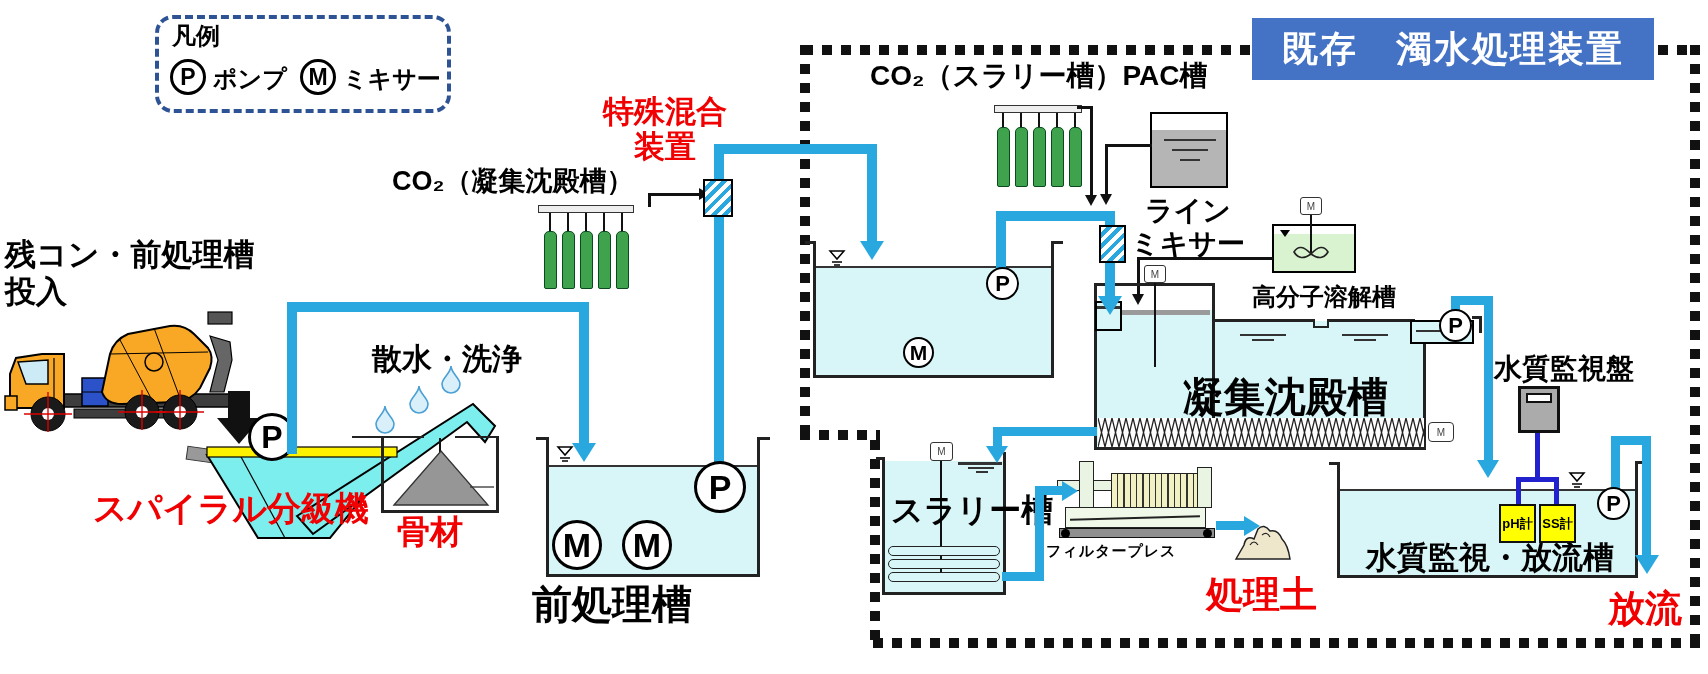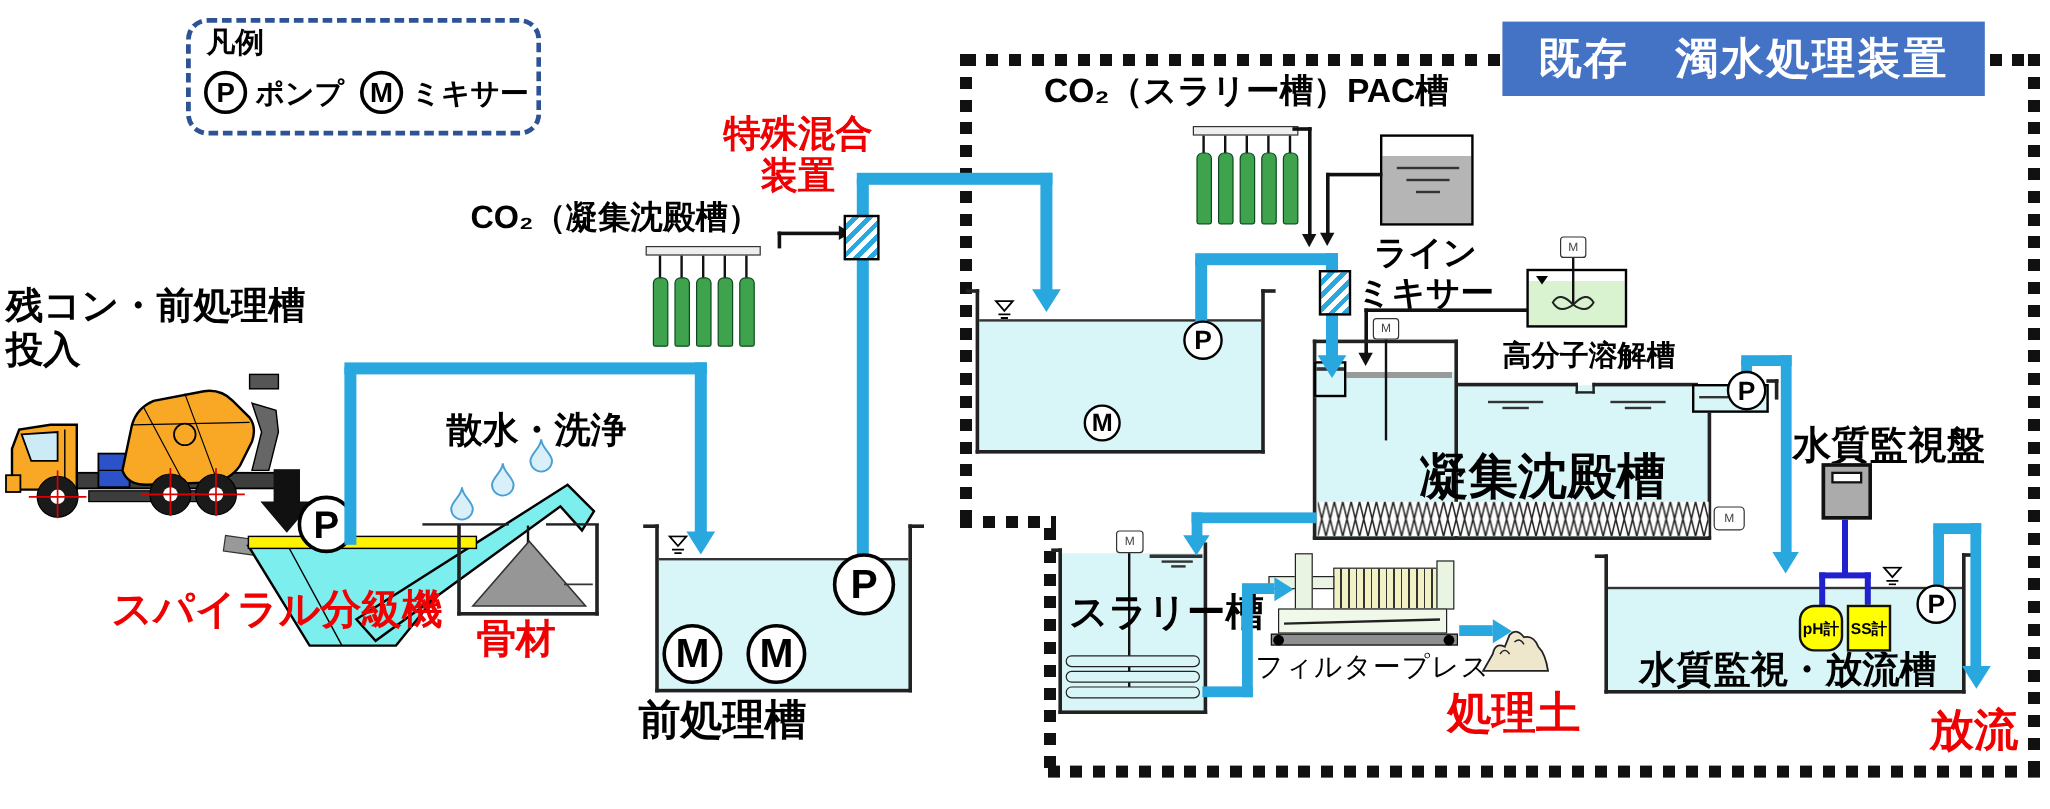--- a/index.html
+++ b/index.html
@@ -126,21 +126,21 @@
   <div class="wall" style="left:757px;top:437px;width:3px;height:140px;"></div>
   <div class="wall" style="left:757px;top:437px;width:13px;height:3px;"></div>
   <div class="wall" style="left:546px;top:574px;width:214px;height:3px;"></div>
   <svg class="abs" style="left:556px;top:446px;" width="18" height="16" viewBox="0 0 18 16">
     <path d="M2,1 H16 L9,9 Z" fill="none" stroke="#000" stroke-width="1.5"></path>
       <line x1="4" y1="12" x2="14" y2="12" stroke="#000" stroke-width="1.5"></line>
       <line x1="6" y1="15" x2="12" y2="15" stroke="#000" stroke-width="1.5"></line>
   </svg>
   <div class="circ" style="left:552px;top:520px;width:50px;height:50px;font-size:34px;">M</div>
   <div class="circ" style="left:622px;top:520px;width:50px;height:50px;font-size:34px;">M</div>
-  <div class="lbl" style="left:532px;top:581px;font-size:35px;">前処理槽</div>
+  <div class="lbl" style="left:532px;top:581px;font-size:40px;">前処理槽</div>
 
   <div class="lbl" style="left:392px;top:166px;font-size:27px;">CO₂（凝集沈殿槽）</div>
   <div class="abs" style="left:538px;top:205px;width:96px;height:8px;background:#eee;border:1.5px solid #333;box-sizing:border-box;"></div>
   <div class="wire" style="left:549px;top:213px;width:2px;height:20px;"></div>
   <div class="wire" style="left:567px;top:213px;width:2px;height:20px;"></div>
   <div class="wire" style="left:585px;top:213px;width:2px;height:20px;"></div>
   <div class="wire" style="left:603px;top:213px;width:2px;height:20px;"></div>
   <div class="wire" style="left:621px;top:213px;width:2px;height:20px;"></div>
   <div class="cyl" style="left:544px;top:231px;height:58px;"></div>
   <div class="cyl" style="left:562px;top:231px;height:58px;"></div>
@@ -260,21 +260,21 @@
 
   <div class="abs" style="left:1057px;top:480px;width:56px;height:11px;background:#E9F4E2;border:1.5px solid #222;box-sizing:border-box;"></div>
   <div class="abs" style="left:1079px;top:461px;width:15px;height:59px;background:#E9F4E2;border:1.5px solid #222;box-sizing:border-box;"></div>
   <div class="abs" style="left:1111px;top:473px;width:87px;height:35px;border:1.5px solid #222;box-sizing:border-box;background:repeating-linear-gradient(90deg,#F2F1C4 0 5px,#333 5px 6.3px);"></div>
   <div class="abs" style="left:1197px;top:467px;width:15px;height:41px;background:#E9F4E2;border:1.5px solid #222;box-sizing:border-box;"></div>
   <div class="abs" style="left:1065px;top:507px;width:141px;height:21px;background:#EFF8E9;border:1.5px solid #222;box-sizing:border-box;"></div>
   <div class="abs" style="left:1070px;top:517px;width:130px;height:2px;background:#222;transform:rotate(-1.5deg);"></div>
   <div class="abs" style="left:1059px;top:528px;width:156px;height:10px;background:#8F8F8F;border:1px solid #111;box-sizing:border-box;"></div>
   <div class="abs" style="left:1061px;top:529px;width:9px;height:9px;border-radius:50%;background:#000;"></div>
   <div class="abs" style="left:1203px;top:529px;width:9px;height:9px;border-radius:50%;background:#000;"></div>
-  <div class="lbl" style="left:1046px;top:542px;font-size:23px;font-weight:normal;letter-spacing:1px;">フィルタープレス</div>
+  <div class="lbl" style="left:1046px;top:542px;font-size:15px;font-weight:bold;letter-spacing:1px;">フィルタープレス</div>
 
   <svg class="abs" style="left:1232px;top:523px;" width="62" height="40" viewBox="0 0 62 40">
     <path d="M4,36 L12,22 Q14,12 22,16 L26,6 Q32,0 38,8 Q46,6 50,16 Q56,22 58,36 Z" fill="#EFE7CC" stroke="#222" stroke-width="1.5"></path>
     <path d="M18,22 q4,-6 8,0 M30,12 q5,-4 8,2" fill="none" stroke="#222" stroke-width="1.2"></path>
   </svg>
   <div class="lbl red" style="left:1206px;top:574px;font-size:37px;">処理土</div>
 
   <div class="water" style="left:1340px;top:490px;width:295px;height:85px;"></div>
   <div class="wtop" style="left:1340px;top:489px;width:295px;height:2px;"></div>
   <div class="wall" style="left:1337px;top:462px;width:3px;height:116px;"></div>
@@ -282,28 +282,28 @@
   <div class="wall" style="left:1635px;top:461px;width:3px;height:117px;"></div>
   <div class="wall" style="left:1635px;top:461px;width:12px;height:3px;"></div>
   <div class="wall" style="left:1337px;top:575px;width:301px;height:3px;"></div>
   <svg class="abs" style="left:1568px;top:472px;" width="18" height="16" viewBox="0 0 18 16">
     <path d="M2,1 H16 L9,9 Z" fill="none" stroke="#000" stroke-width="1.5"></path>
       <line x1="4" y1="12" x2="14" y2="12" stroke="#000" stroke-width="1.5"></line>
       <line x1="6" y1="15" x2="12" y2="15" stroke="#000" stroke-width="1.5"></line>
   </svg>
   <div class="lbl" style="left:1366px;top:540px;font-size:31px;">水質監視・放流槽</div>
 
-  <div class="lbl" style="left:1494px;top:353px;font-size:32px;">水質監視盤</div>
+  <div class="lbl" style="left:1494px;top:353px;font-size:28px;">水質監視盤</div>
   <div class="abs" style="left:1518px;top:386px;width:42px;height:47px;background:#ABABAB;border:3px solid #111;box-sizing:border-box;"></div>
   <div class="abs" style="left:1526px;top:393px;width:26px;height:10px;background:#fff;border:2px solid #111;box-sizing:border-box;"></div>
   <div class="bwire" style="left:1535px;top:433px;width:5px;height:46px;"></div>
   <div class="bwire" style="left:1516px;top:477px;width:43px;height:5px;"></div>
   <div class="bwire" style="left:1516px;top:477px;width:5px;height:30px;"></div>
   <div class="bwire" style="left:1554px;top:477px;width:5px;height:30px;"></div>
-  <div class="yellowbox" style="left:1499px;top:504px;width:37px;height:39px;border-radius:13px;">pH計</div>
+  <div class="yellowbox" style="left:1499px;top:504px;width:37px;height:39px;">pH計</div>
   <div class="yellowbox" style="left:1539px;top:504px;width:37px;height:39px;">SS計</div>
 
   <div class="pipe" style="left:287px;top:306px;width:10px;height:148px;"></div>
   <div class="pipe" style="left:287px;top:302px;width:302px;height:10px;"></div>
   <div class="pipe" style="left:579px;top:302px;width:10px;height:142px;"></div>
   <div class="ah-down" style="left:572px;top:443px;"></div>
 
   <div class="pipe" style="left:714px;top:149px;width:10px;height:313px;"></div>
   <div class="pipe" style="left:714px;top:144px;width:163px;height:10px;"></div>
   <div class="pipe" style="left:867px;top:144px;width:10px;height:98px;"></div>

